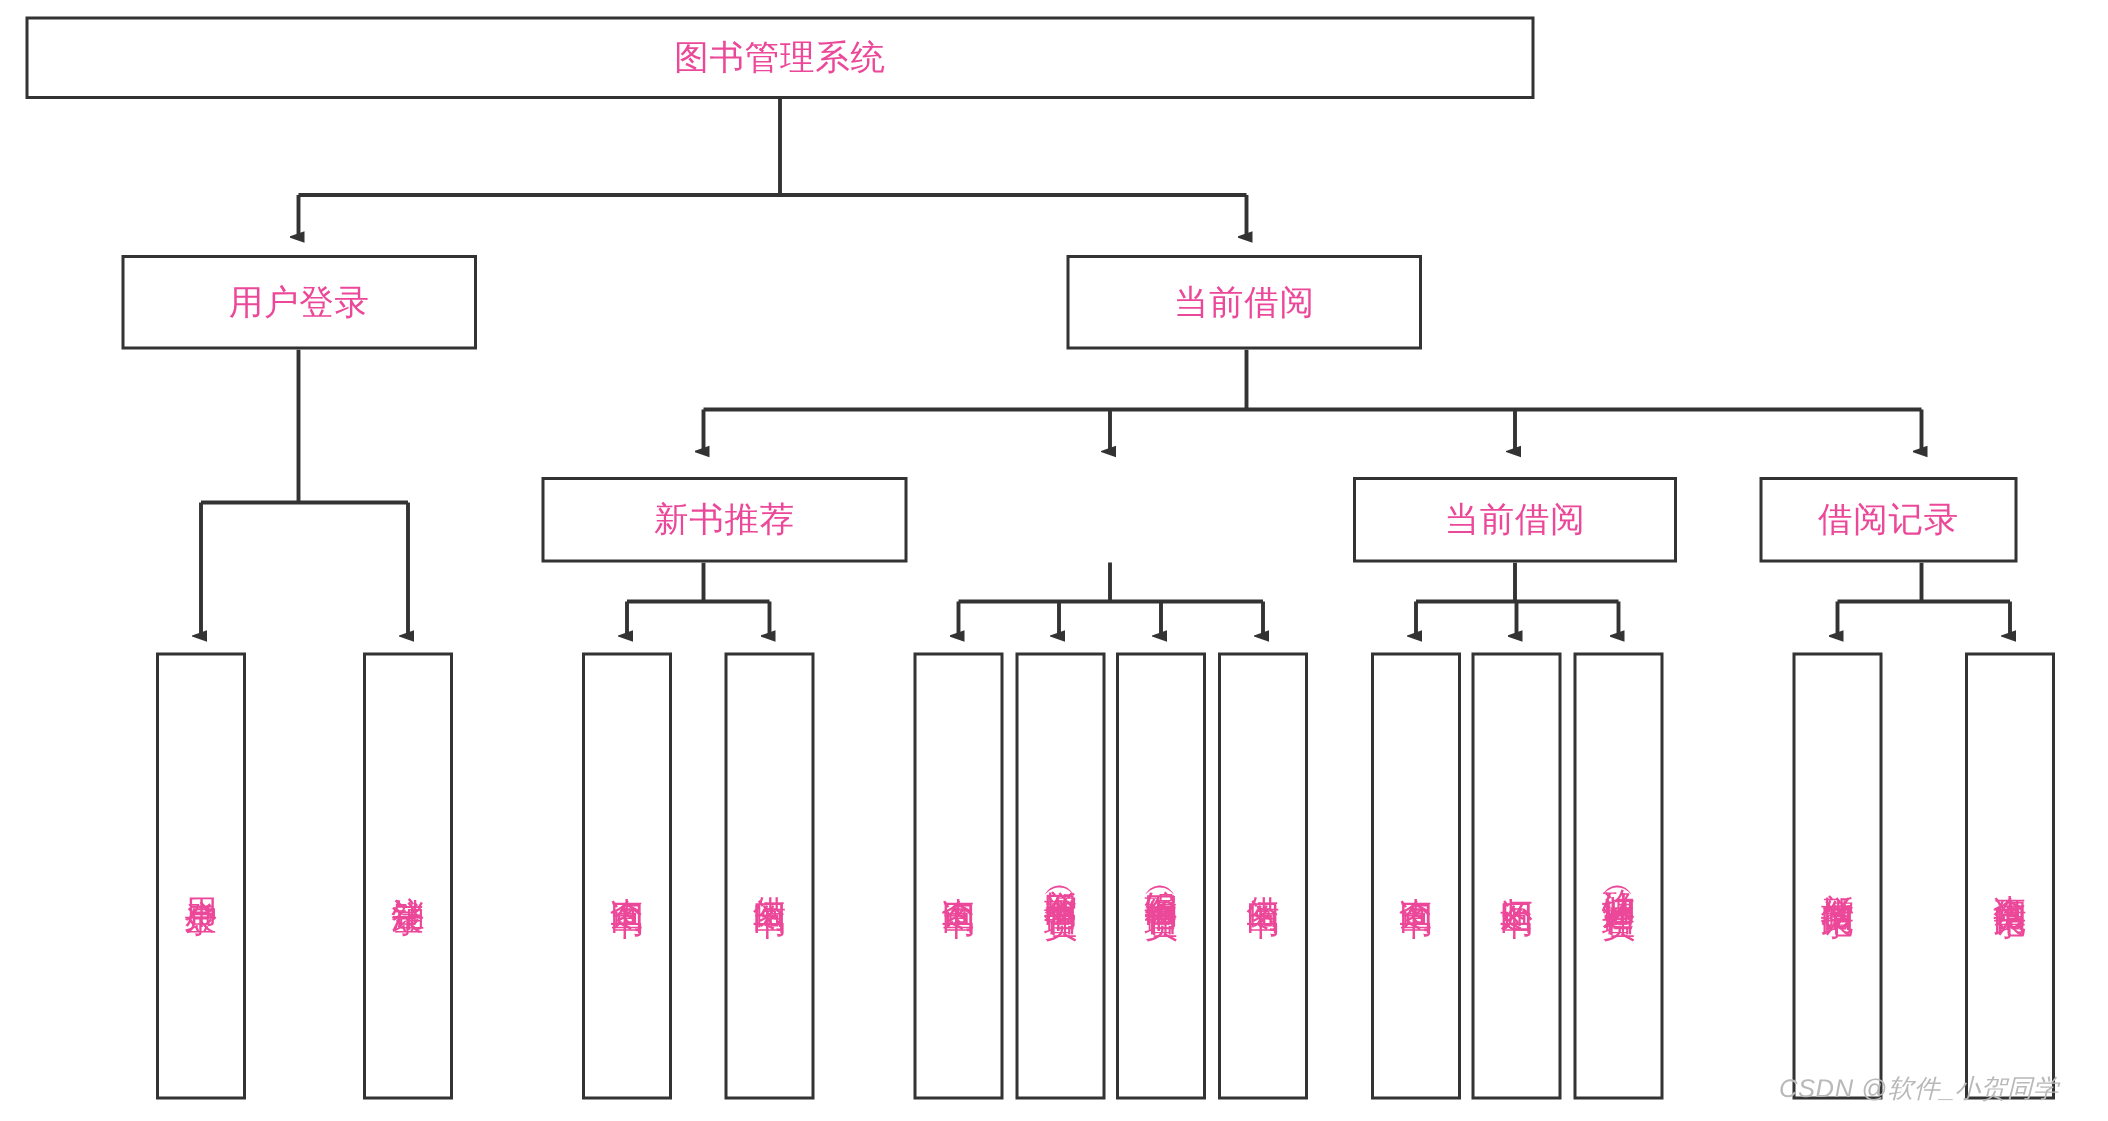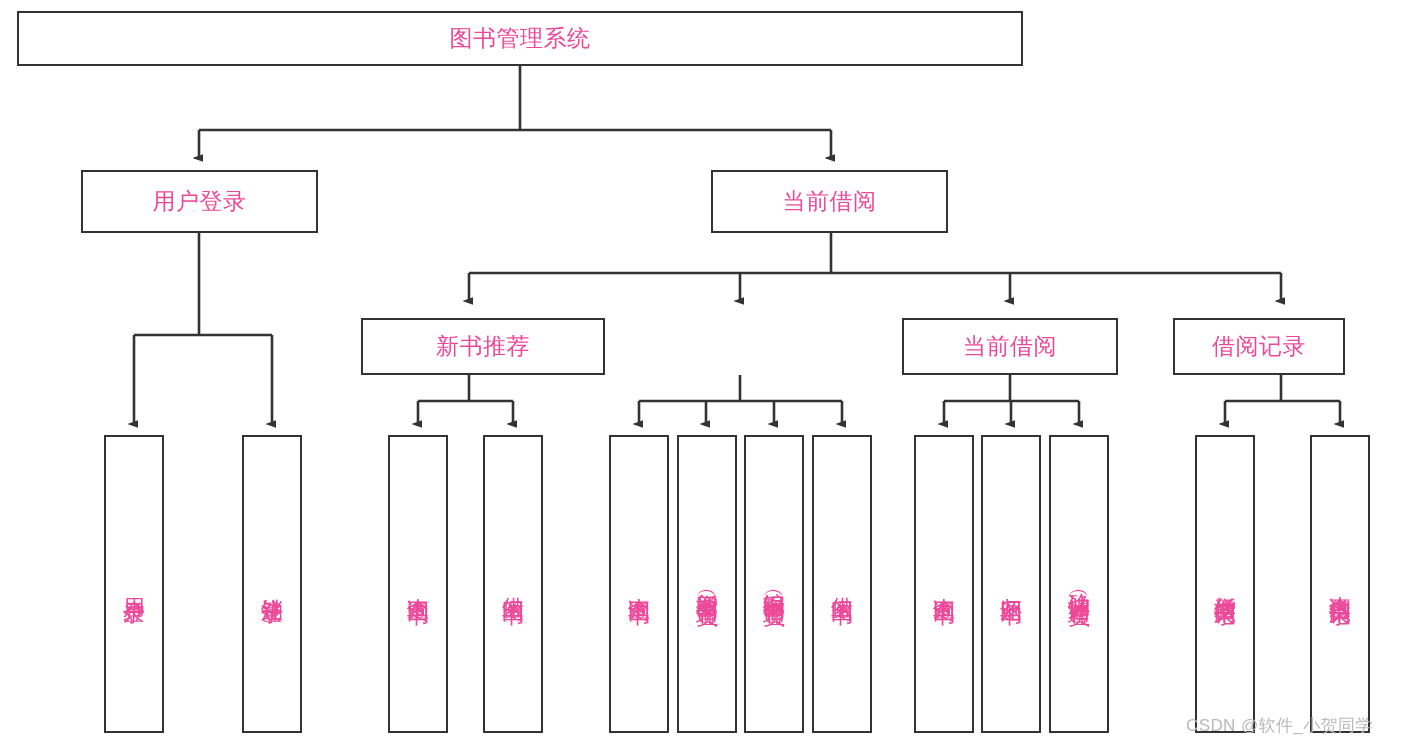--- a/index.html
+++ b/index.html
@@ -55,20 +55,21 @@
     text-orientation: upright;
   }
   .watermark {
     position: absolute;
     left: 1186px;
     top: 714px;
     font-size: 17px;
     color: #b9b9b9;
     white-space: nowrap;
     letter-spacing: 0.4px;
+    font-style: italic;
   }
 </style>
 </head>
 <body>
 
 <div id="canvas">
 
   <svg id="edges" viewBox="0 0 1405 747" width="1405" height="747">
     <defs>
       <marker id="arrow" markerWidth="10" markerHeight="10" refX="4.2" refY="4" orient="auto" markerUnits="userSpaceOnUse">

